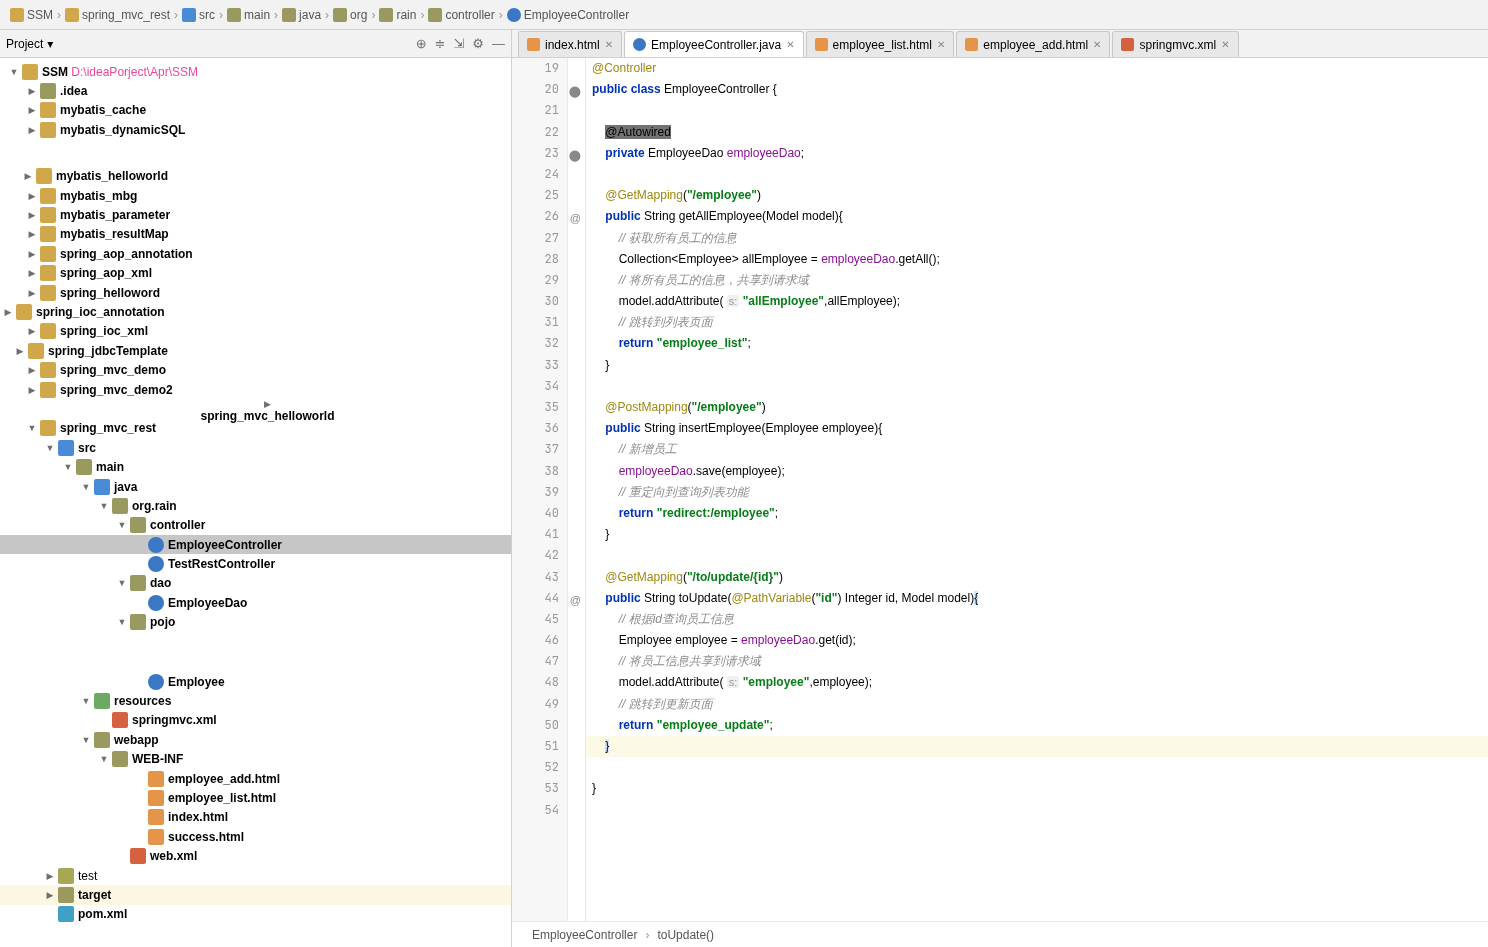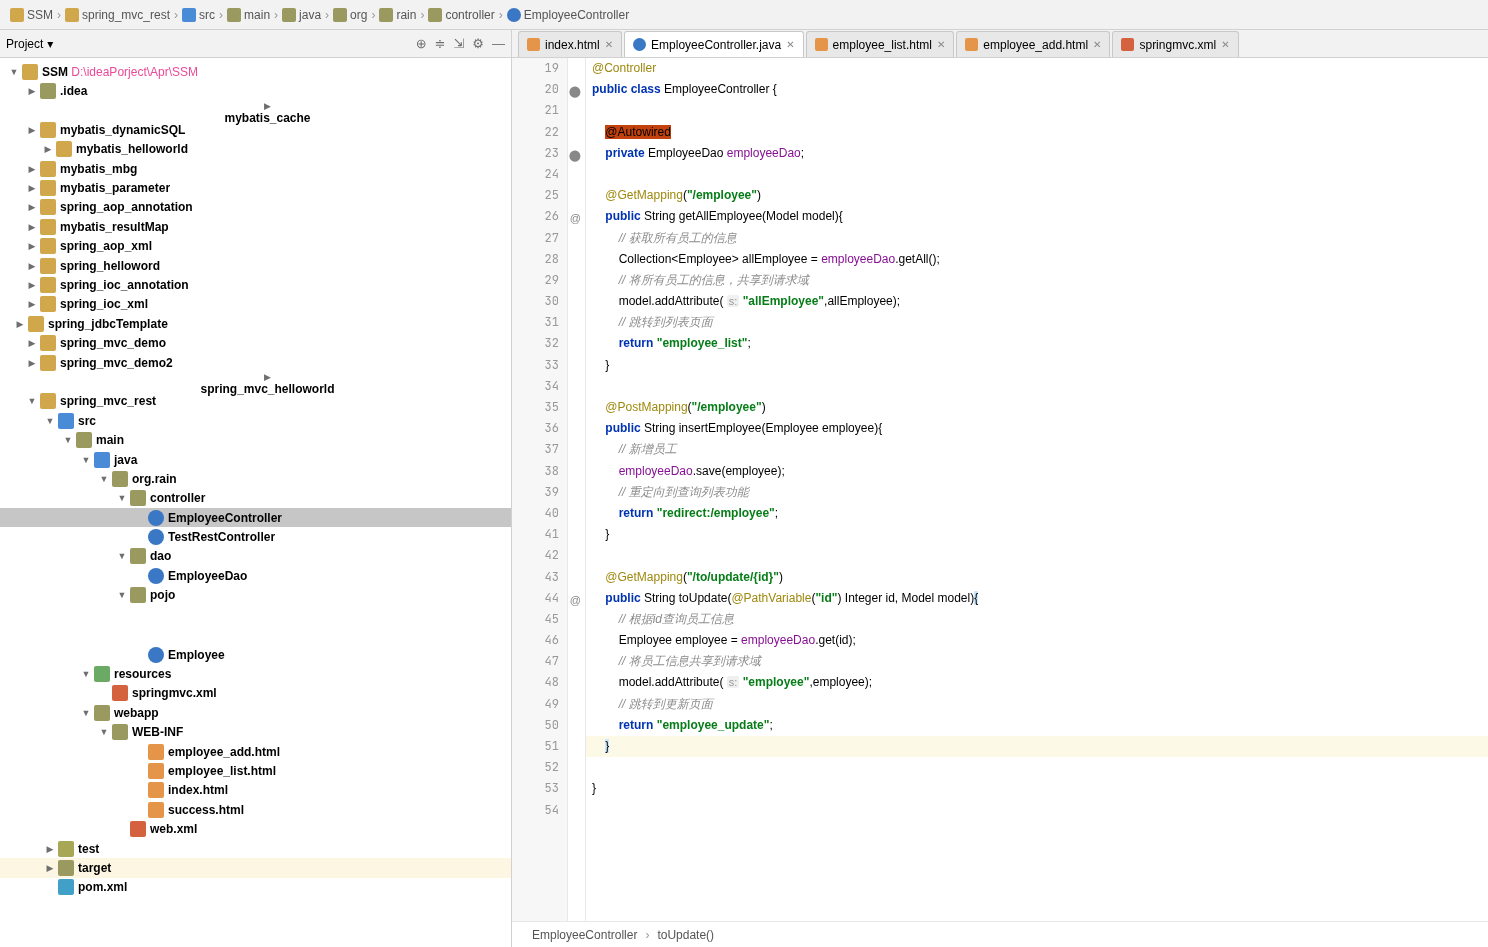--- a/index.html
+++ b/index.html
@@ -42,21 +42,21 @@
 .code-wrap { flex:1; display:flex; overflow:hidden; background:#fff; }
 .gutter { width:56px; background:#f7f7f7; border-right:1px solid #e8e8e8; }
 .gutter .ln { height:21.2px; line-height:21.2px; text-align:right; padding-right:8px; color:#999; font-family:"JetBrains Mono","Consolas",monospace; font-size:12px; position:relative; }
 .gutter .ln .mark { position:absolute; right:-14px; top:2px; font-size:11px; color:#888; }
 .iconcol { width:18px; border-right:1px solid #e8e8e8; }
 .code { flex:1; overflow:auto; font-family:"JetBrains Mono","Consolas",monospace; font-size:13px; }
 .code .line { height:21.2px; line-height:21.2px; white-space:pre; padding-left:6px; }
 .code .line.cur { background:#fcfae7; }
 .kw { color:#0033b3; font-weight:bold; }
 .ann { color:#9e880d; }
-.ann-hl { color:#000; background:#c2410c; }
+.ann-hl { color:#000; background:#737373; }
 .str { color:#067d17; font-weight:bold; }
 .fld { color:#871094; }
 .cmt { color:#8c8c8c; font-style:italic; }
 .hint { color:#999; font-style:normal; background:#f0f0f0; padding:0 2px; border-radius:2px; font-size:11px; }
 .curbrace { background:#cce8ff; }
 .status { height:26px; display:flex; align-items:center; padding:0 20px; background:#fff; border-top:1px solid #e8e8e8; color:#555; }
 .status .sep2 { margin:0 8px; color:#999; }
 </style>
 </head>
 <body>
@@ -126,66 +126,66 @@
         <div class="row" style="padding-left: 6px;">
           <span class="arrow expanded"></span>
           <span class="ico fold-m"></span>
           <span class="label"><b style="font-weight:600">SSM</b><span class="gray"> D:\ideaPorject\Apr\SSM</span></span>
         </div>
         <div class="row" style="padding-left: 24px;">
           <span class="arrow collapsed"></span>
           <span class="ico fold"></span>
           <span class="label"><b style="font-weight:600">.idea</b></span>
         </div>
-        <div class="row" style="padding-left: 24px; flex-direction: column;">
+        <div class="row" style="padding-left: 24px;">
           <span class="arrow collapsed"></span>
           <span class="ico fold-m"></span>
           <span class="label"><b style="font-weight:600">mybatis_cache</b></span>
         </div>
         <div class="row" style="padding-left: 24px;">
           <span class="arrow collapsed"></span>
           <span class="ico fold-m"></span>
           <span class="label"><b style="font-weight:600">mybatis_dynamicSQL</b></span>
         </div>
-        <div class="row" style="padding-left: 40px;">
+        <div class="row" style="padding-left: 20px; margin-top: 27px;">
           <span class="arrow collapsed"></span>
           <span class="ico fold-m"></span>
           <span class="label"><b style="font-weight:600">mybatis_helloworld</b></span>
         </div>
         <div class="row" style="padding-left: 24px;">
           <span class="arrow collapsed"></span>
           <span class="ico fold-m"></span>
           <span class="label"><b style="font-weight:600">mybatis_mbg</b></span>
         </div>
         <div class="row" style="padding-left: 24px;">
           <span class="arrow collapsed"></span>
           <span class="ico fold-m"></span>
           <span class="label"><b style="font-weight:700">mybatis_parameter</b></span>
         </div>
         <div class="row" style="padding-left: 24px;">
           <span class="arrow collapsed"></span>
           <span class="ico fold-m"></span>
+          <span class="label"><b style="font-weight:600">mybatis_resultMap</b></span>
+        </div>
+        <div class="row" style="padding-left: 24px;">
+          <span class="arrow collapsed"></span>
+          <span class="ico fold-m"></span>
           <span class="label"><b style="font-weight:600">spring_aop_annotation</b></span>
         </div>
         <div class="row" style="padding-left: 24px;">
           <span class="arrow collapsed"></span>
           <span class="ico fold-m"></span>
-          <span class="label"><b style="font-weight:600">mybatis_resultMap</b></span>
-        </div>
-        <div class="row" style="padding-left: 24px;">
-          <span class="arrow collapsed"></span>
-          <span class="ico fold-m"></span>
           <span class="label"><b style="font-weight:600">spring_aop_xml</b></span>
         </div>
         <div class="row" style="padding-left: 24px;">
           <span class="arrow collapsed"></span>
           <span class="ico fold-m"></span>
           <span class="label"><b style="font-weight:600">spring_helloword</b></span>
         </div>
-        <div class="row" style="padding-left: 24px;">
+        <div class="row" style="">
           <span class="arrow collapsed"></span>
           <span class="ico fold-m"></span>
           <span class="label"><b style="font-weight:600">spring_ioc_annotation</b></span>
         </div>
         <div class="row" style="padding-left: 24px;">
           <span class="arrow collapsed"></span>
           <span class="ico fold-m"></span>
           <span class="label"><b style="font-weight:600">spring_ioc_xml</b></span>
         </div>
         <div class="row" style="padding-left: 12px;">
@@ -309,21 +309,21 @@
           <span class="label"><b style="font-weight:600">success.html</b></span>
         </div>
         <div class="row" style="padding-left: 114px;">
           <span class="arrow "></span>
           <span class="ico fileX"></span>
           <span class="label"><b style="font-weight:600">web.xml</b></span>
         </div>
         <div class="row" style="padding-left: 42px;">
           <span class="arrow collapsed"></span>
           <span class="ico fold-t"></span>
-          <span class="label"><b style="font-weight:700">test</b></span>
+          <span class="label"><b style="font-weight:400">test</b></span>
         </div>
         <div class="row tinted" style="padding-left: 42px;">
           <span class="arrow collapsed"></span>
           <span class="ico fold"></span>
           <span class="label"><b style="font-weight:600">target</b></span>
         </div>
         <div class="row" style="padding-left: 42px;">
           <span class="arrow "></span>
           <span class="ico fileM"></span>
           <span class="label"><b style="font-weight:600">pom.xml</b></span>

